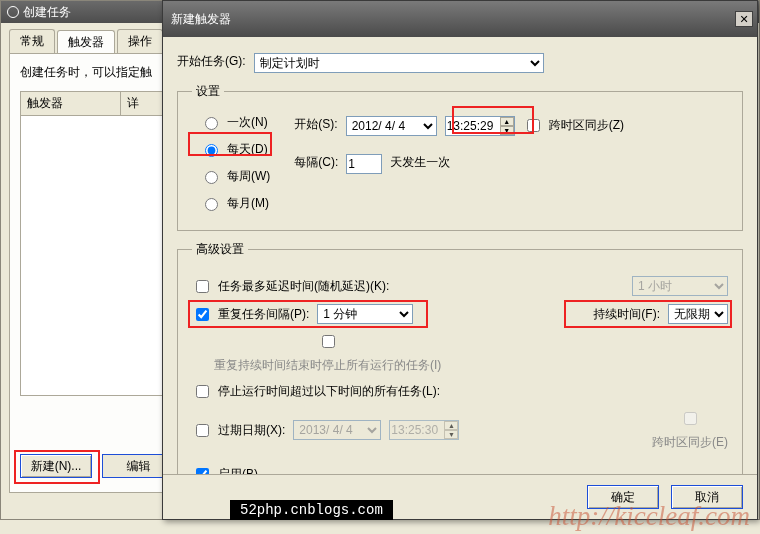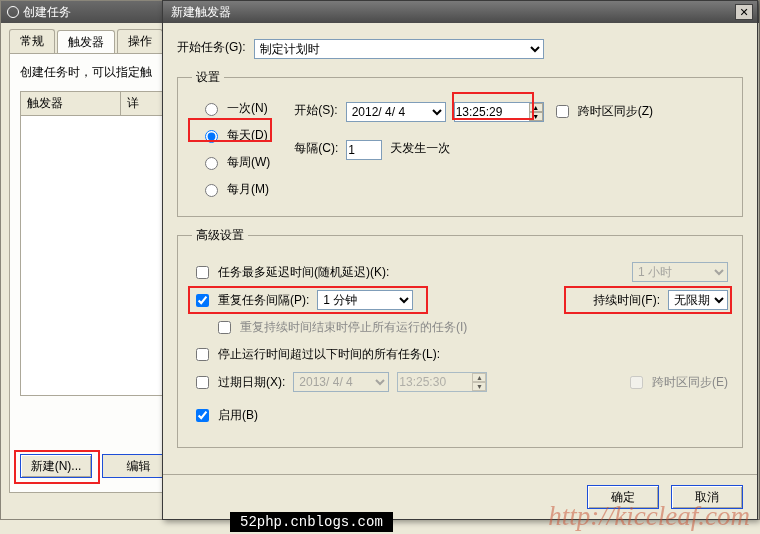--- a/index.html
+++ b/index.html
@@ -74,21 +74,21 @@
   
   .win-front {
     position:absolute;
     left:162px; top:0;
     width:596px; height:520px;
     background:#ECE9D8;
     border:1px solid #3A3A3A;
     box-shadow: 2px 2px 6px rgba(0,0,0,.4);
   }
   .titlebar-front {
-    height:22px;
+    height:36px;
     background: linear-gradient(#7A7A7A,#4A4A4A);
     color:#fff;
     display:flex; align-items:center; justify-content:space-between;
     padding:0 4px 0 8px;
   }
   .close-x {
     width:18px;height:16px;
     background:#D4D0C8;
     border:1px solid #404040;
     color:#000;
@@ -117,39 +117,39 @@
   .freq-radios label { display:flex; align-items:flex-start; gap:6px;}
   .start-block { flex:1; }
   .adv-row { display:flex; align-items:center; gap:8px; margin:8px 0;}
   .adv-row .gap { flex:1; }
   .chk { display:flex; align-items:center; gap:6px;}
   .spin {
     display:inline-flex; align-items:center;
     border:1px solid #7F9DB9; background:#fff;
     height:20px;
   }
-  .spin input { border:none; height:18px; width:74px;}
+  .spin input { border:none; height:18px; width:54px;}
   .spin .arrows { display:flex; flex-direction:column; }
   .spin .arrows span {
     width:14px;height:9px;
     background:#ECE9D8;border:1px solid #ACA899;
     font-size:7px; line-height:7px;text-align:center;
     cursor:pointer;
   }
   .dlg-buttons {
     display:flex; justify-content:flex-end;
     gap:12px; padding:10px 14px;
     border-top:1px solid #ACA899;
     background:#ECE9D8;
     position:absolute; left:0; right:0; bottom:0;
   }
-  .grey { color:#888; }
+  .grey { color:#888;flex-direction:column; }
   
   .wm1 {
-    position:absolute; left:230px; bottom:2px;
+    position:absolute; left:230px; bottom:14px;
     background:#000; color:#fff;
     font-family:"Courier New",monospace;
     font-size:14px; padding:2px 10px;
   }
   .wm2 {
     position:absolute; right:10px; bottom:2px;
     color:rgba(200,80,50,.5);
     font-family:Georgia,serif; font-size:27px;
     font-style:italic;
   }
@@ -218,21 +218,21 @@
               <input type="radio" name="f" style="">
               <span>每月(M)</span>
             </label>
 
           <div class="redbox" style="left:-4px; top:22px; width:84px; height:24px;"></div>
         </div>
 
         <div class="start-block" style="position:relative;">
           <div class="row">
             <span>开始(S):</span>
-            <select style="width:100px">
+            <select style="width:91px">
               <option>2012/ 4/ 4</option>
             </select>
             <div class="spin">
               <input type="text" value="13:25:29" style="">
               <div class="arrows">
                   <span>▲</span>
                   <span>▼</span>
                 </div>
             </div>
             <label class="chk">
@@ -291,21 +291,21 @@
             <span>停止运行时间超过以下时间的所有任务(L):</span>
           </label>
         <div class="gap"></div>
       </div>
 
       <div class="adv-row">
         <label class="chk">
             <input type="checkbox" style="">
             <span>过期日期(X):</span>
           </label>
-        <select style="width:96px" disabled=""><option>2013/ 4/ 4</option></select>
+        <select style="width:88px" disabled=""><option>2013/ 4/ 4</option></select>
         <div class="spin" style="opacity:.6">
           <input type="text" disabled="" value="13:25:30" style="">
           <div class="arrows">
               <span>▲</span>
               <span>▼</span>
             </div>
         </div>
         <div class="gap"></div>
         <label class="chk grey">
             <input type="checkbox" disabled="" style="">

